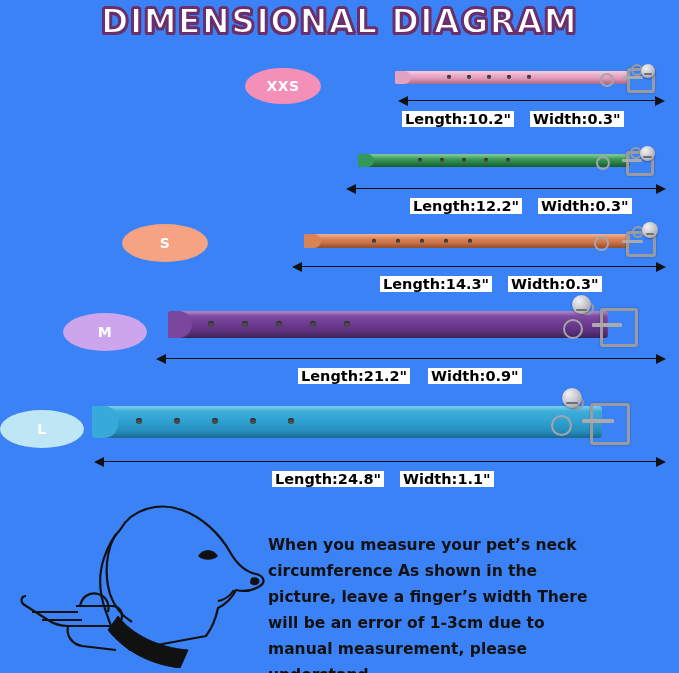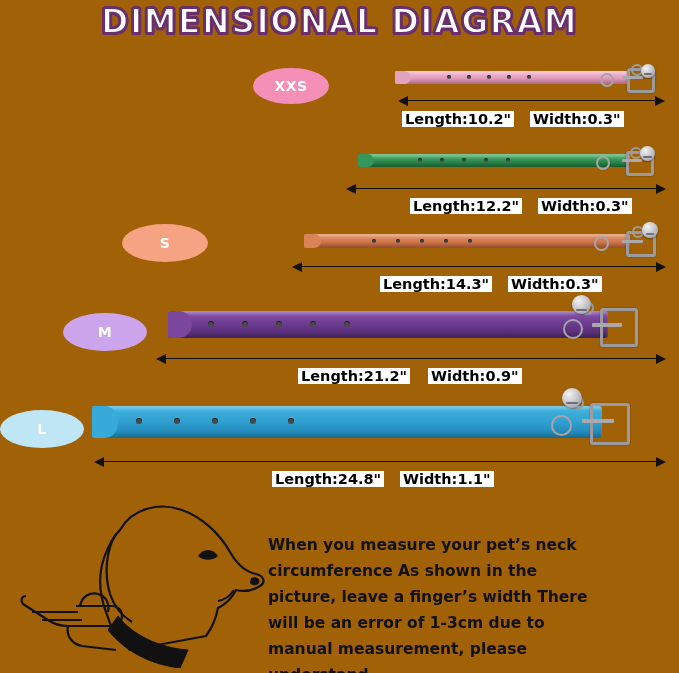--- a/index.html
+++ b/index.html
@@ -11,21 +11,21 @@
     width: 679px;
     height: 673px;
     font-family: "DejaVu Sans", sans-serif;
     position: relative;
     overflow: hidden;
   }
   #page {
     position: relative;
     width: 679px;
     height: 673px;
-    background: #a16207;
+    background: #3b82f6;
   }
 
   
   .title {
     position: absolute;
     left: 0;
     top: 2px;
     width: 679px;
     text-align: center;
     font-family: "DejaVu Sans", sans-serif;
@@ -148,21 +148,21 @@
   }
   .dog-svg { position: absolute; }
 </style>
 </head>
 <body>
 
 <div id="page">
 
   <div class="title">DIMENSIONAL DIAGRAM</div>
 
-  <div class="badge" style="left:253px; top:68px; width:76px; height:36px; background:#f48fb8;">
+  <div class="badge" style="left:245px; top:68px; width:76px; height:36px; background:#f48fb8;">
     <span>XXS</span>
   </div>
 
   <div class="strap-wrap" style="left:395px; top:64px; width:275px; height:30px;">
     <div class="strap" style="left:0px; top:7px; width:235px; height:13px; background:linear-gradient(180deg,#f0b3cd 0%,#e79ec0 55%,#cf80a5 100%);"></div>
     <div class="strap-tip" style="left:0px; top:7px; width:16px; height:13px; background:#e2a3c0;"></div>
     <div class="hole" style="left:52px; top:11px; width:4px; height:4px;"></div>
     <div class="hole" style="left:72px; top:11px; width:4px; height:4px;"></div>
     <div class="hole" style="left:92px; top:11px; width:4px; height:4px;"></div>
     <div class="hole" style="left:112px; top:11px; width:4px; height:4px;"></div>

